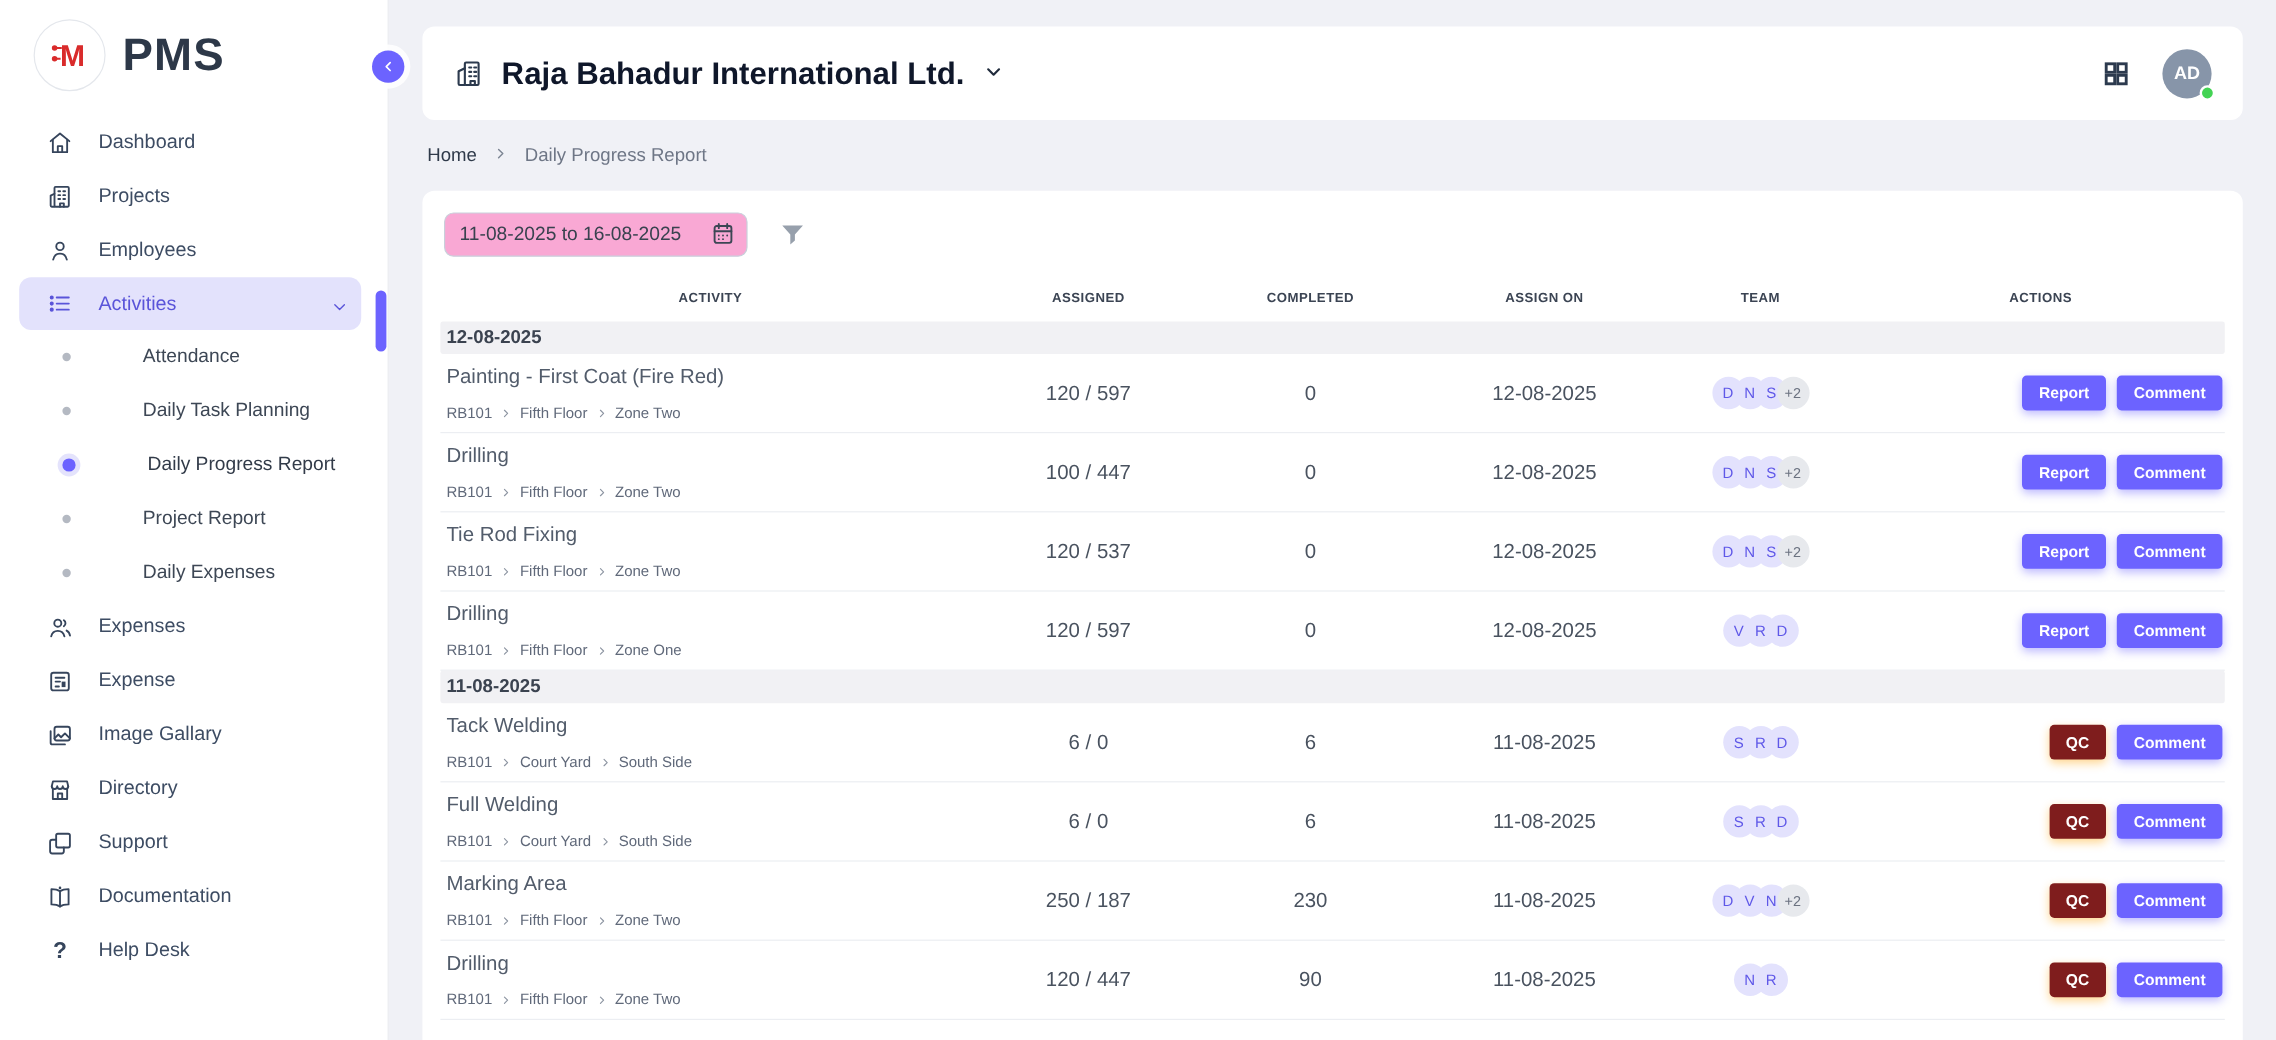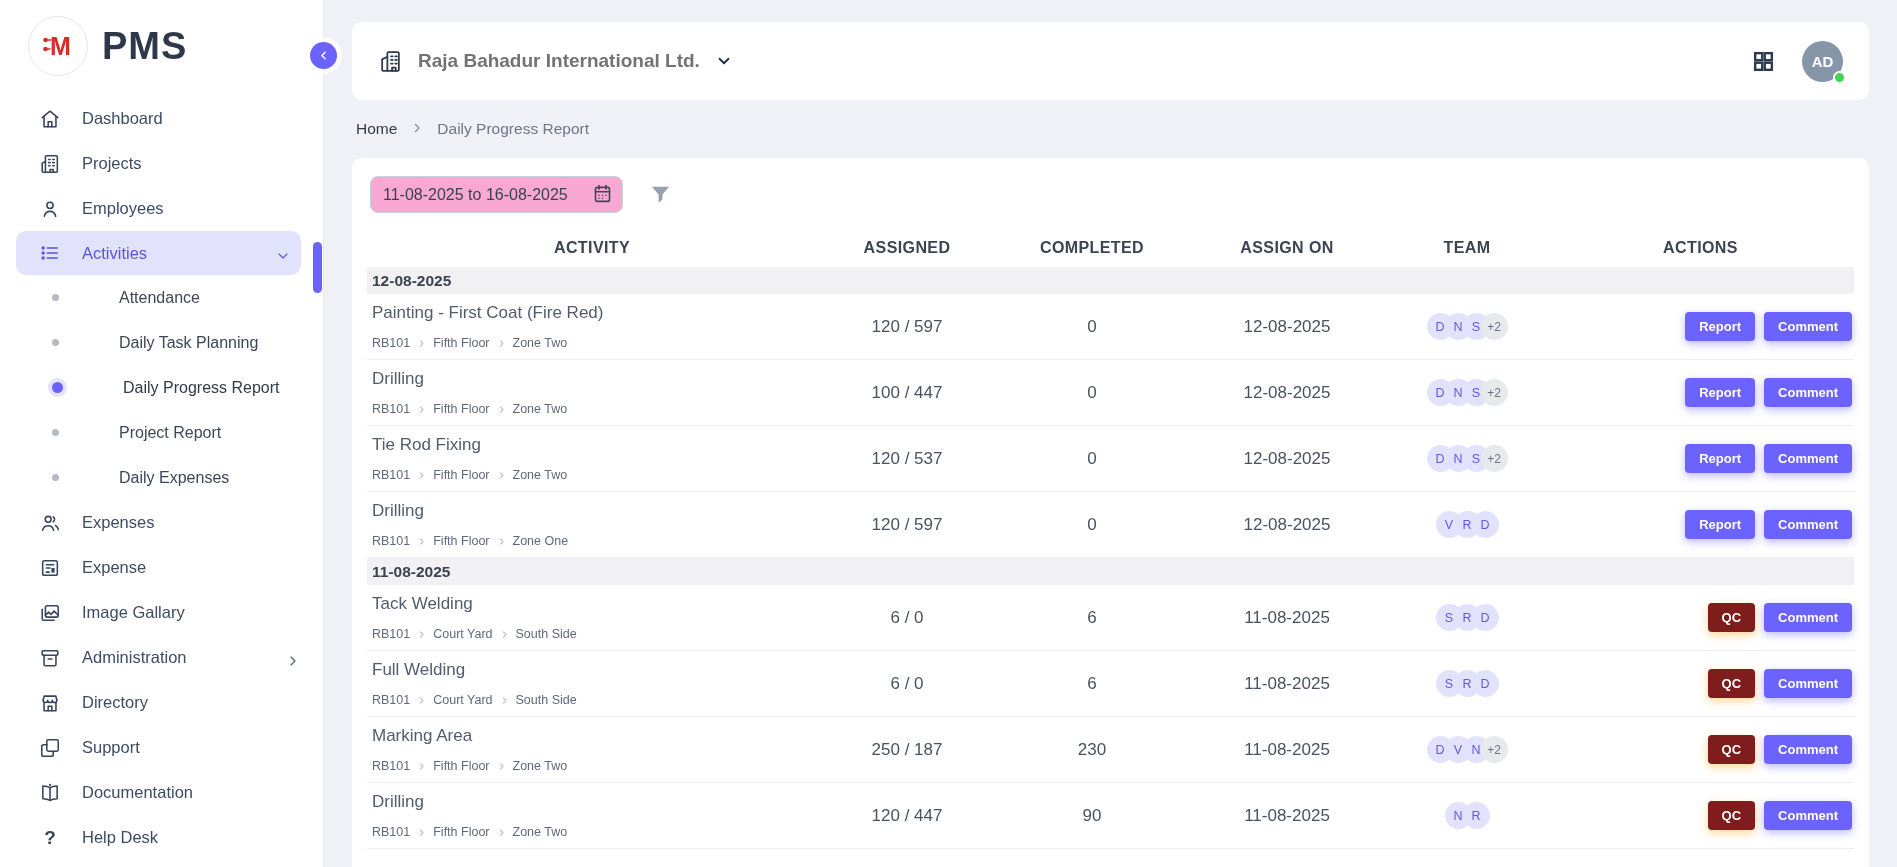--- a/index.html
+++ b/index.html
@@ -55,21 +55,21 @@
   .collapse-btn svg { width:13px; height:13px; stroke:#fff; fill:none; stroke-width:2.6; stroke-linecap:round; stroke-linejoin:round; }
 
   
   .main { flex:1; display:flex; flex-direction:column; padding:22px 28px 0 28px; overflow:hidden; }
   .topbar {
     height:78px; background:#fff; border-radius:10px; display:flex; align-items:center;
     justify-content:space-between; padding:0 26px; flex:none;
   }
   .company { display:flex; align-items:center; gap:15px; cursor:pointer; }
   .company svg.bld { width:25px; height:25px; stroke:#2c3a4e; fill:none; stroke-width:1.7; stroke-linecap:round; stroke-linejoin:round; }
-  .company-name { font-size:19px; font-weight:700; color:#737373; }
+  .company-name { font-size:26px; font-weight:700; color:#0f172a; }
   .company .chev-d svg { width:18px; height:18px; stroke:#212c3d; fill:none; stroke-width:2.4; stroke-linecap:round; stroke-linejoin:round; margin-top:3px; }
   .top-right { display:flex; align-items:center; gap:26px;justify-content:center; }
   .apps-btn { background:none; border:none; cursor:pointer; display:flex; }
   .apps-btn svg { width:25px; height:25px; stroke:#2c3a4e; fill:none; stroke-width:2.3; }
   .avatar-wrap { position:relative; width:41px; height:41px; cursor:pointer; }
   .avatar {
     width:41px; height:41px; border-radius:50%; background:#8795a9; color:#fff;
     font-size:15px; font-weight:700; display:flex; align-items:center; justify-content:center;
   }
   .status-dot {
@@ -94,21 +94,21 @@
     font-family:"Liberation Sans","DejaVu Sans",sans-serif;
   }
   .cal-ic { position:absolute; right:10px; top:7px; pointer-events:none; }
   .cal-ic svg { width:21px; height:21px; stroke:#3c4654; fill:none; stroke-width:1.8; stroke-linecap:round; }
   .funnel-btn { background:none; border:none; cursor:pointer; display:flex; }
   .funnel-btn svg { width:23px; height:23px; }
 
   
   .thead, .trow { display:grid; grid-template-columns:450px 180px 190px 200px 160px 1fr; align-items:center; }
   .thead { height:38px; }
-  .th { font-size:16px; font-weight:600; color:#3b4453; letter-spacing:.4px; text-align:center; }
+  .th { font-size:11px; font-weight:600; color:#3b4453; letter-spacing:.4px; text-align:center; }
   .th.left-head { text-align:center; }
   .group-bar {
     height:27px; background:#f1f1f4; border-radius:2px; display:flex; align-items:center;
     padding-left:5px; font-size:15.5px; font-weight:700; color:#3b4350;
   }
   .trow { height:66px; border-bottom:1px solid #eceef2; }
   .cell-activity { padding-left:5px; }
   .activity-title { font-size:17px; color:#525c6b; margin-bottom:13px; }
   .activity-path { font-size:12.5px; color:#60697a; display:flex; align-items:center; gap:7px; }
   .activity-path .sep svg { width:9px; height:9px; stroke:#8d95a2; fill:none; stroke-width:2.6; stroke-linecap:round; stroke-linejoin:round; display:block; }
@@ -235,35 +235,20 @@
         </div>
         <div class="nav-item">
           <span class="nav-ic">
             <svg viewBox="0 0 24 24">
               <rect x="7" y="4" width="14" height="12.5" rx="2"></rect>
               <path d="M7 14.5l3.5-3.5 2.5 2.5 3.5-3.5 4.5 4.5"></path>
               <path d="M3.5 8v10.5A1.5 1.5 0 0 0 5 20h11.5"></path>
             </svg>
           </span>
           <span class="nav-label">Image Gallary</span>
-        </div>
-        <div class="nav-item">
-          <span class="nav-ic">
-            <svg viewBox="0 0 24 24">
-              <rect x="3.5" y="4" width="17" height="5" rx="1"></rect>
-              <path d="M5.5 9v10a1.5 1.5 0 0 0 1.5 1.5h10A1.5 1.5 0 0 0 18.5 19V9"></path>
-              <path d="M10 13h4"></path>
-            </svg>
-          </span>
-          <span class="nav-label">Administration</span>
-          <span class="chev">
-            <svg viewBox="0 0 24 24">
-              <path d="M9 6l6 6-6 6"></path>
-            </svg>
-          </span>
         </div>
         <div class="nav-item">
           <span class="nav-ic">
             <svg viewBox="0 0 24 24">
               <path d="M4.5 9 5.6 4.5h12.8L19.5 9"></path>
               <path d="M4.5 9a2.5 2.5 0 0 0 5 0 2.5 2.5 0 0 0 5 0 2.5 2.5 0 0 0 5 0"></path>
               <path d="M5.5 11.5v9h13v-9"></path>
               <path d="M10 20.5v-5h4v5"></path>
             </svg>
           </span>

